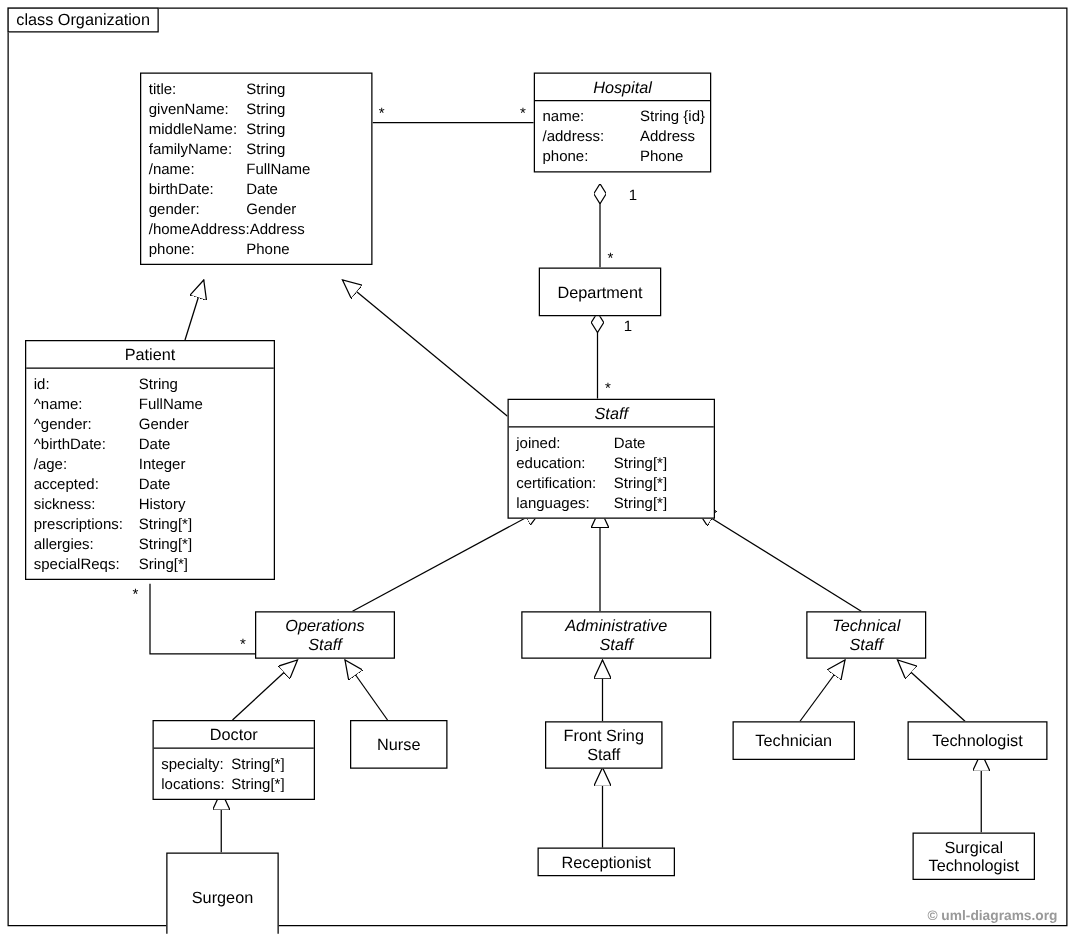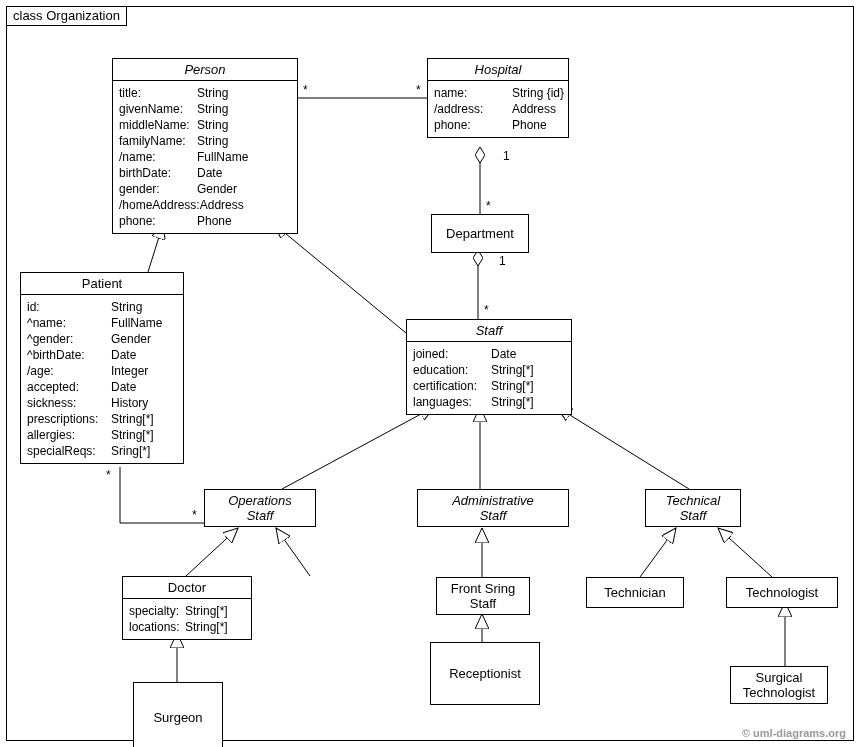--- a/index.html
+++ b/index.html
@@ -135,21 +135,20 @@
     <line x1="785" y1="666" x2="785" y2="602" stroke="#000" marker-end="url(#triOpen)"></line>
 
     <polyline points="120,467 120,523 204,523" fill="none" stroke="#000"></polyline>
   </svg>
 
   <div class="outer">
     <div class="tab">class Organization</div>
   </div>
 
   <div class="box" style="left:112px; top:58px; width:186px;">
-    <div class="title">Person</div>
     <div class="attrs" id="attrs-person">
         <div class="attr-row">
           <span class="k">title:</span>
           <span class="v">String</span>
         </div>
         <div class="attr-row">
           <span class="k">givenName:</span>
           <span class="v">String</span>
         </div>
         <div class="attr-row">
@@ -220,21 +219,21 @@
           <span class="k">certification:</span>
           <span class="v">String[*]</span>
         </div>
         <div class="attr-row">
           <span class="k">languages:</span>
           <span class="v">String[*]</span>
         </div>
       </div>
   </div>
 
-  <div class="box patient" style="left:20px; top:272px; width:164px;">
+  <div class="box patient" style="left:20px; top:272px; width:200px;">
     <div class="title" style="font-style:normal;">Patient</div>
     <div class="attrs" id="attrs-patient">
         <div class="attr-row">
           <span class="k">id:</span>
           <span class="v">String</span>
         </div>
         <div class="attr-row">
           <span class="k">^name:</span>
           <span class="v">FullName</span>
         </div>
@@ -298,40 +297,43 @@
           <span class="k">specialty:</span>
           <span class="v">String[*]</span>
         </div>
         <div class="attr-row">
           <span class="k">locations:</span>
           <span class="v">String[*]</span>
         </div>
       </div>
   </div>
 
+  <div class="box" style="left:280px; top:576px; width:78px; padding:8px 0;">
+    <div class="title noline" style="font-style:normal;">Nurse</div>
+  </div>
 
   <div class="box" style="left:436px; top:577px; width:94px;">
     <div class="title noline" style="font-style:normal;">
       <span>Front Sring</span><span class="line2">Staff</span>
     </div>
   </div>
 
   <div class="box" style="left:586px; top:577px; width:98px; padding:4px 0;">
     <div class="title noline" style="font-style:normal;">Technician</div>
   </div>
 
   <div class="box" style="left:726px; top:577px; width:112px; padding:4px 0;">
     <div class="title noline" style="font-style:normal;">Technologist</div>
   </div>
 
   <div class="box" style="left:133px; top:682px; width:90px; padding:24px 0;">
     <div class="title noline" style="font-style:normal;">Surgeon</div>
   </div>
 
-  <div class="box" style="left:430px; top:642px; width:110px; padding:20px 0;">
+  <div class="box" style="left:430px; top:678px; width:110px; padding:0 0;">
     <div class="title noline" style="font-style:normal;">Receptionist</div>
   </div>
 
   <div class="box" style="left:730px; top:666px; width:98px;">
     <div class="title noline" style="font-style:normal;">
       <span>Surgical</span><span class="line2">Technologist</span>
     </div>
   </div>
 
   <div class="mult" style="left:303px; top:83px;">*</div>

